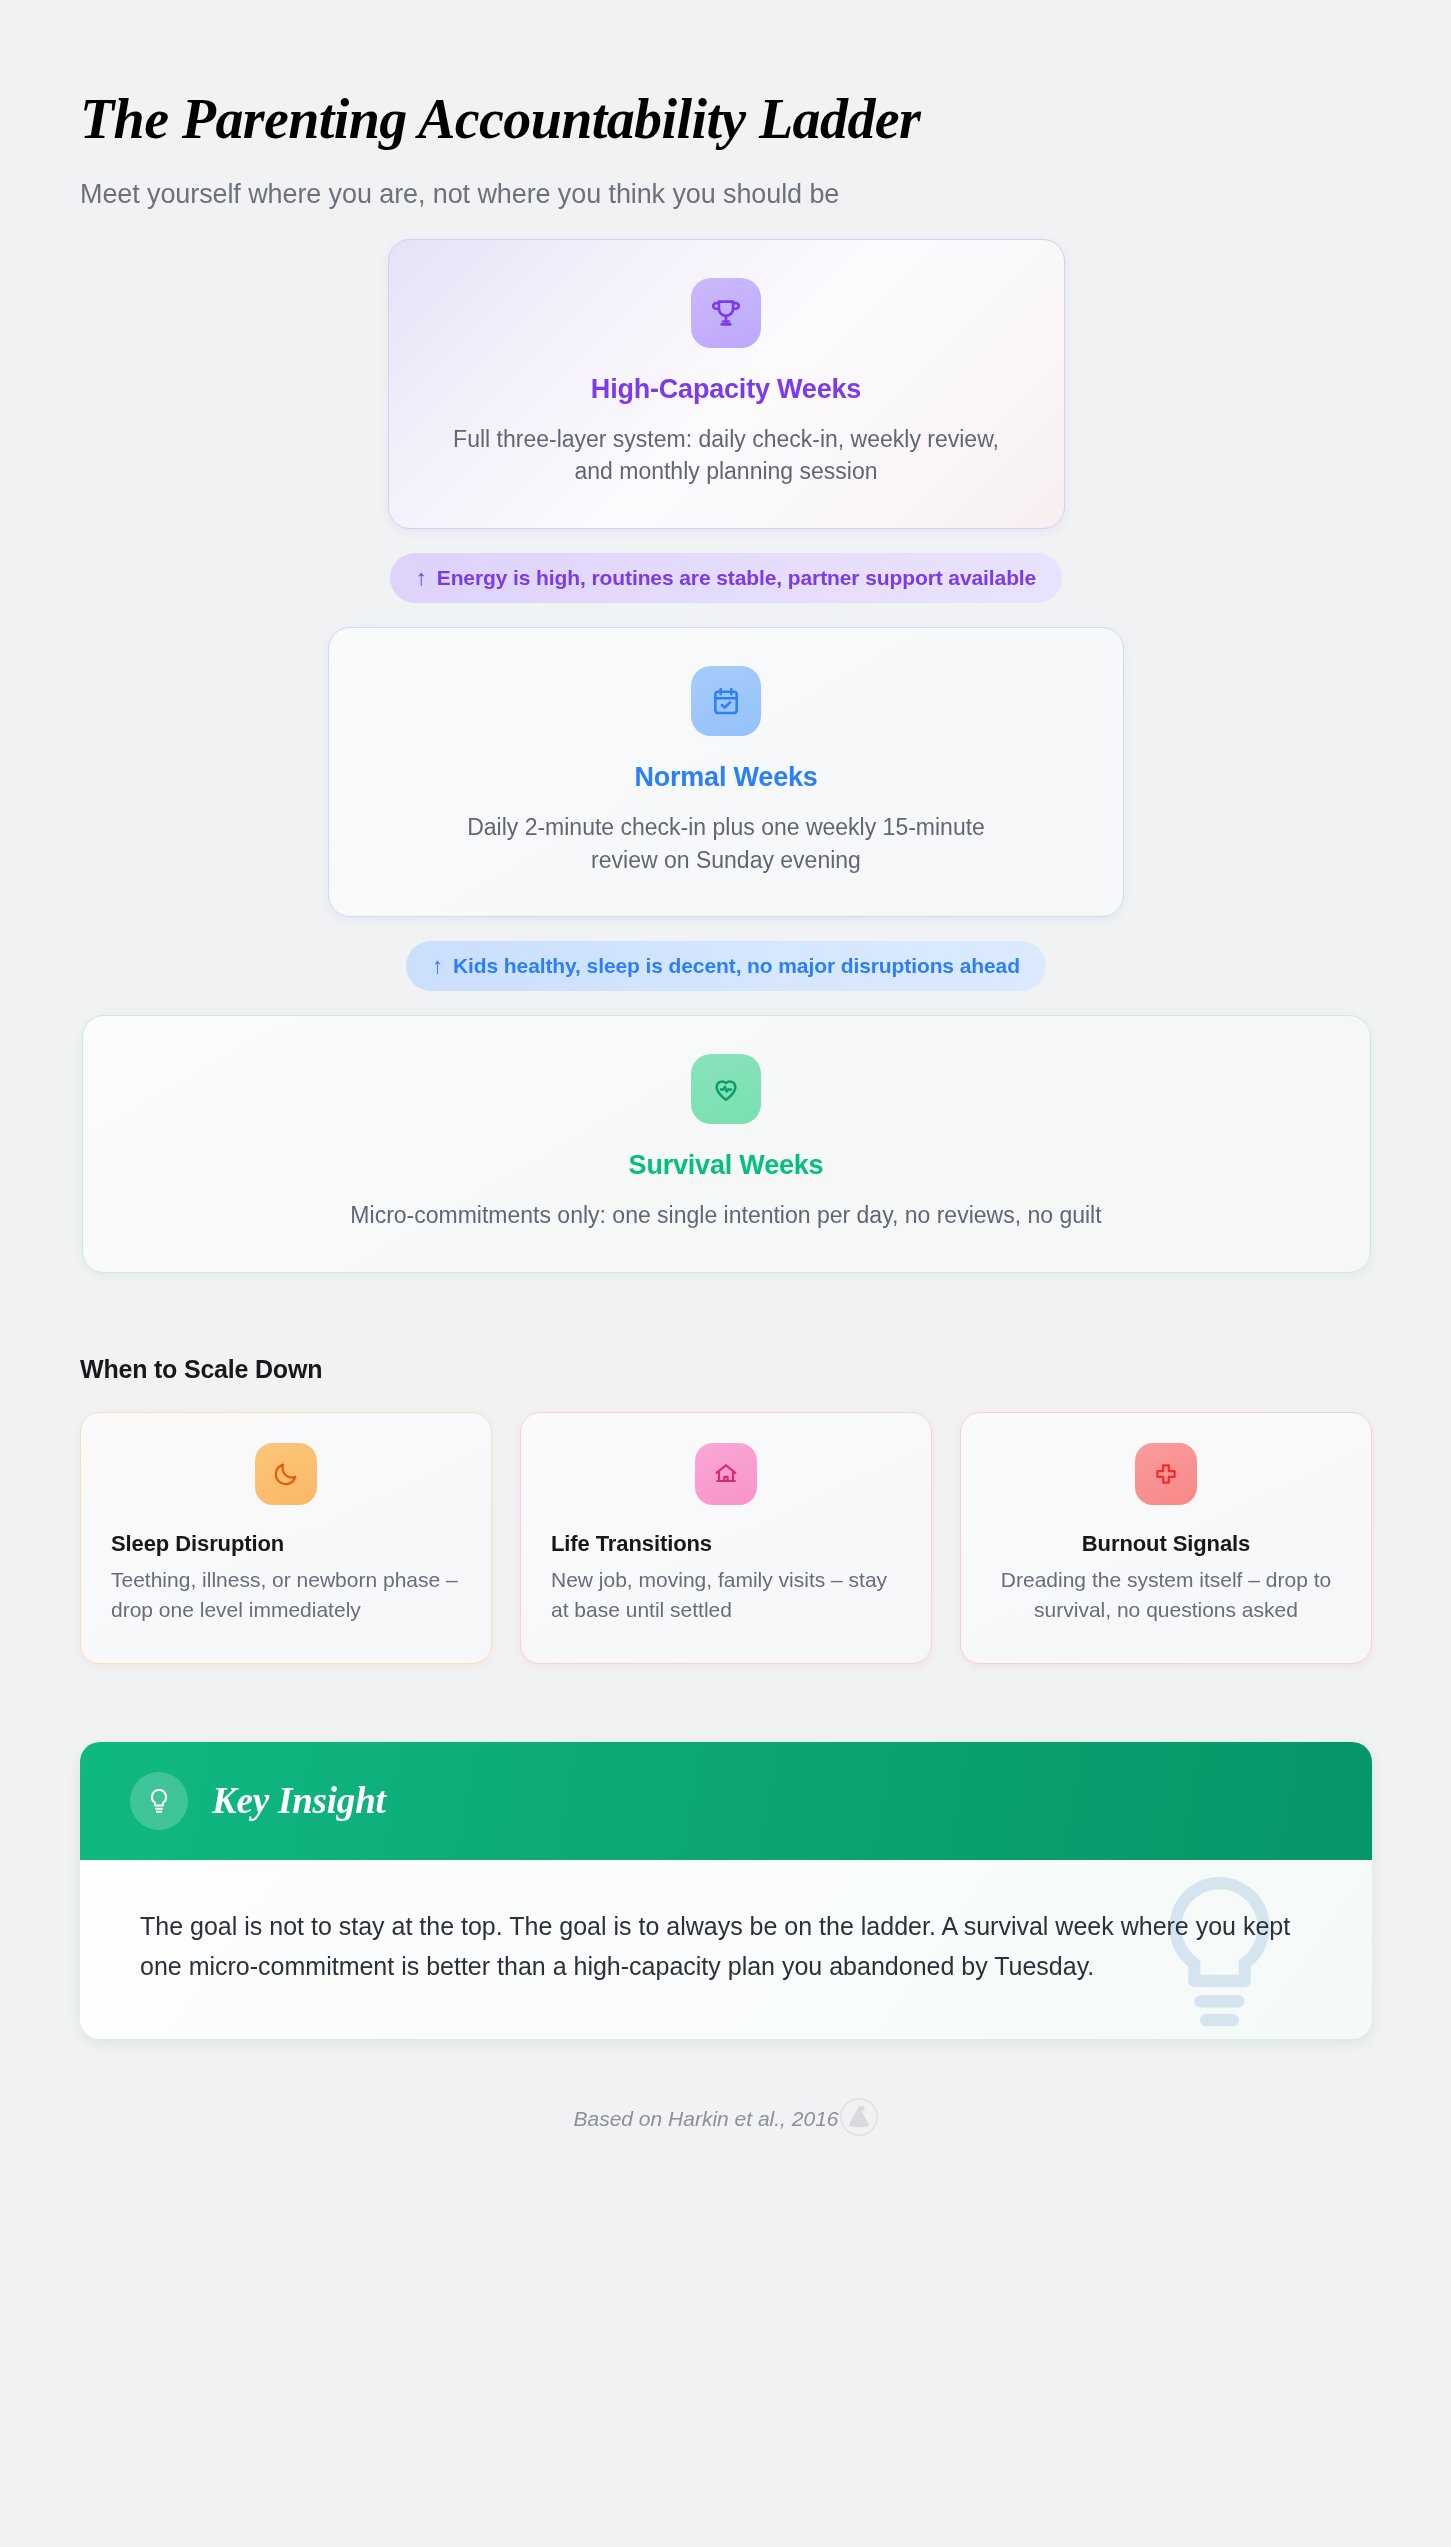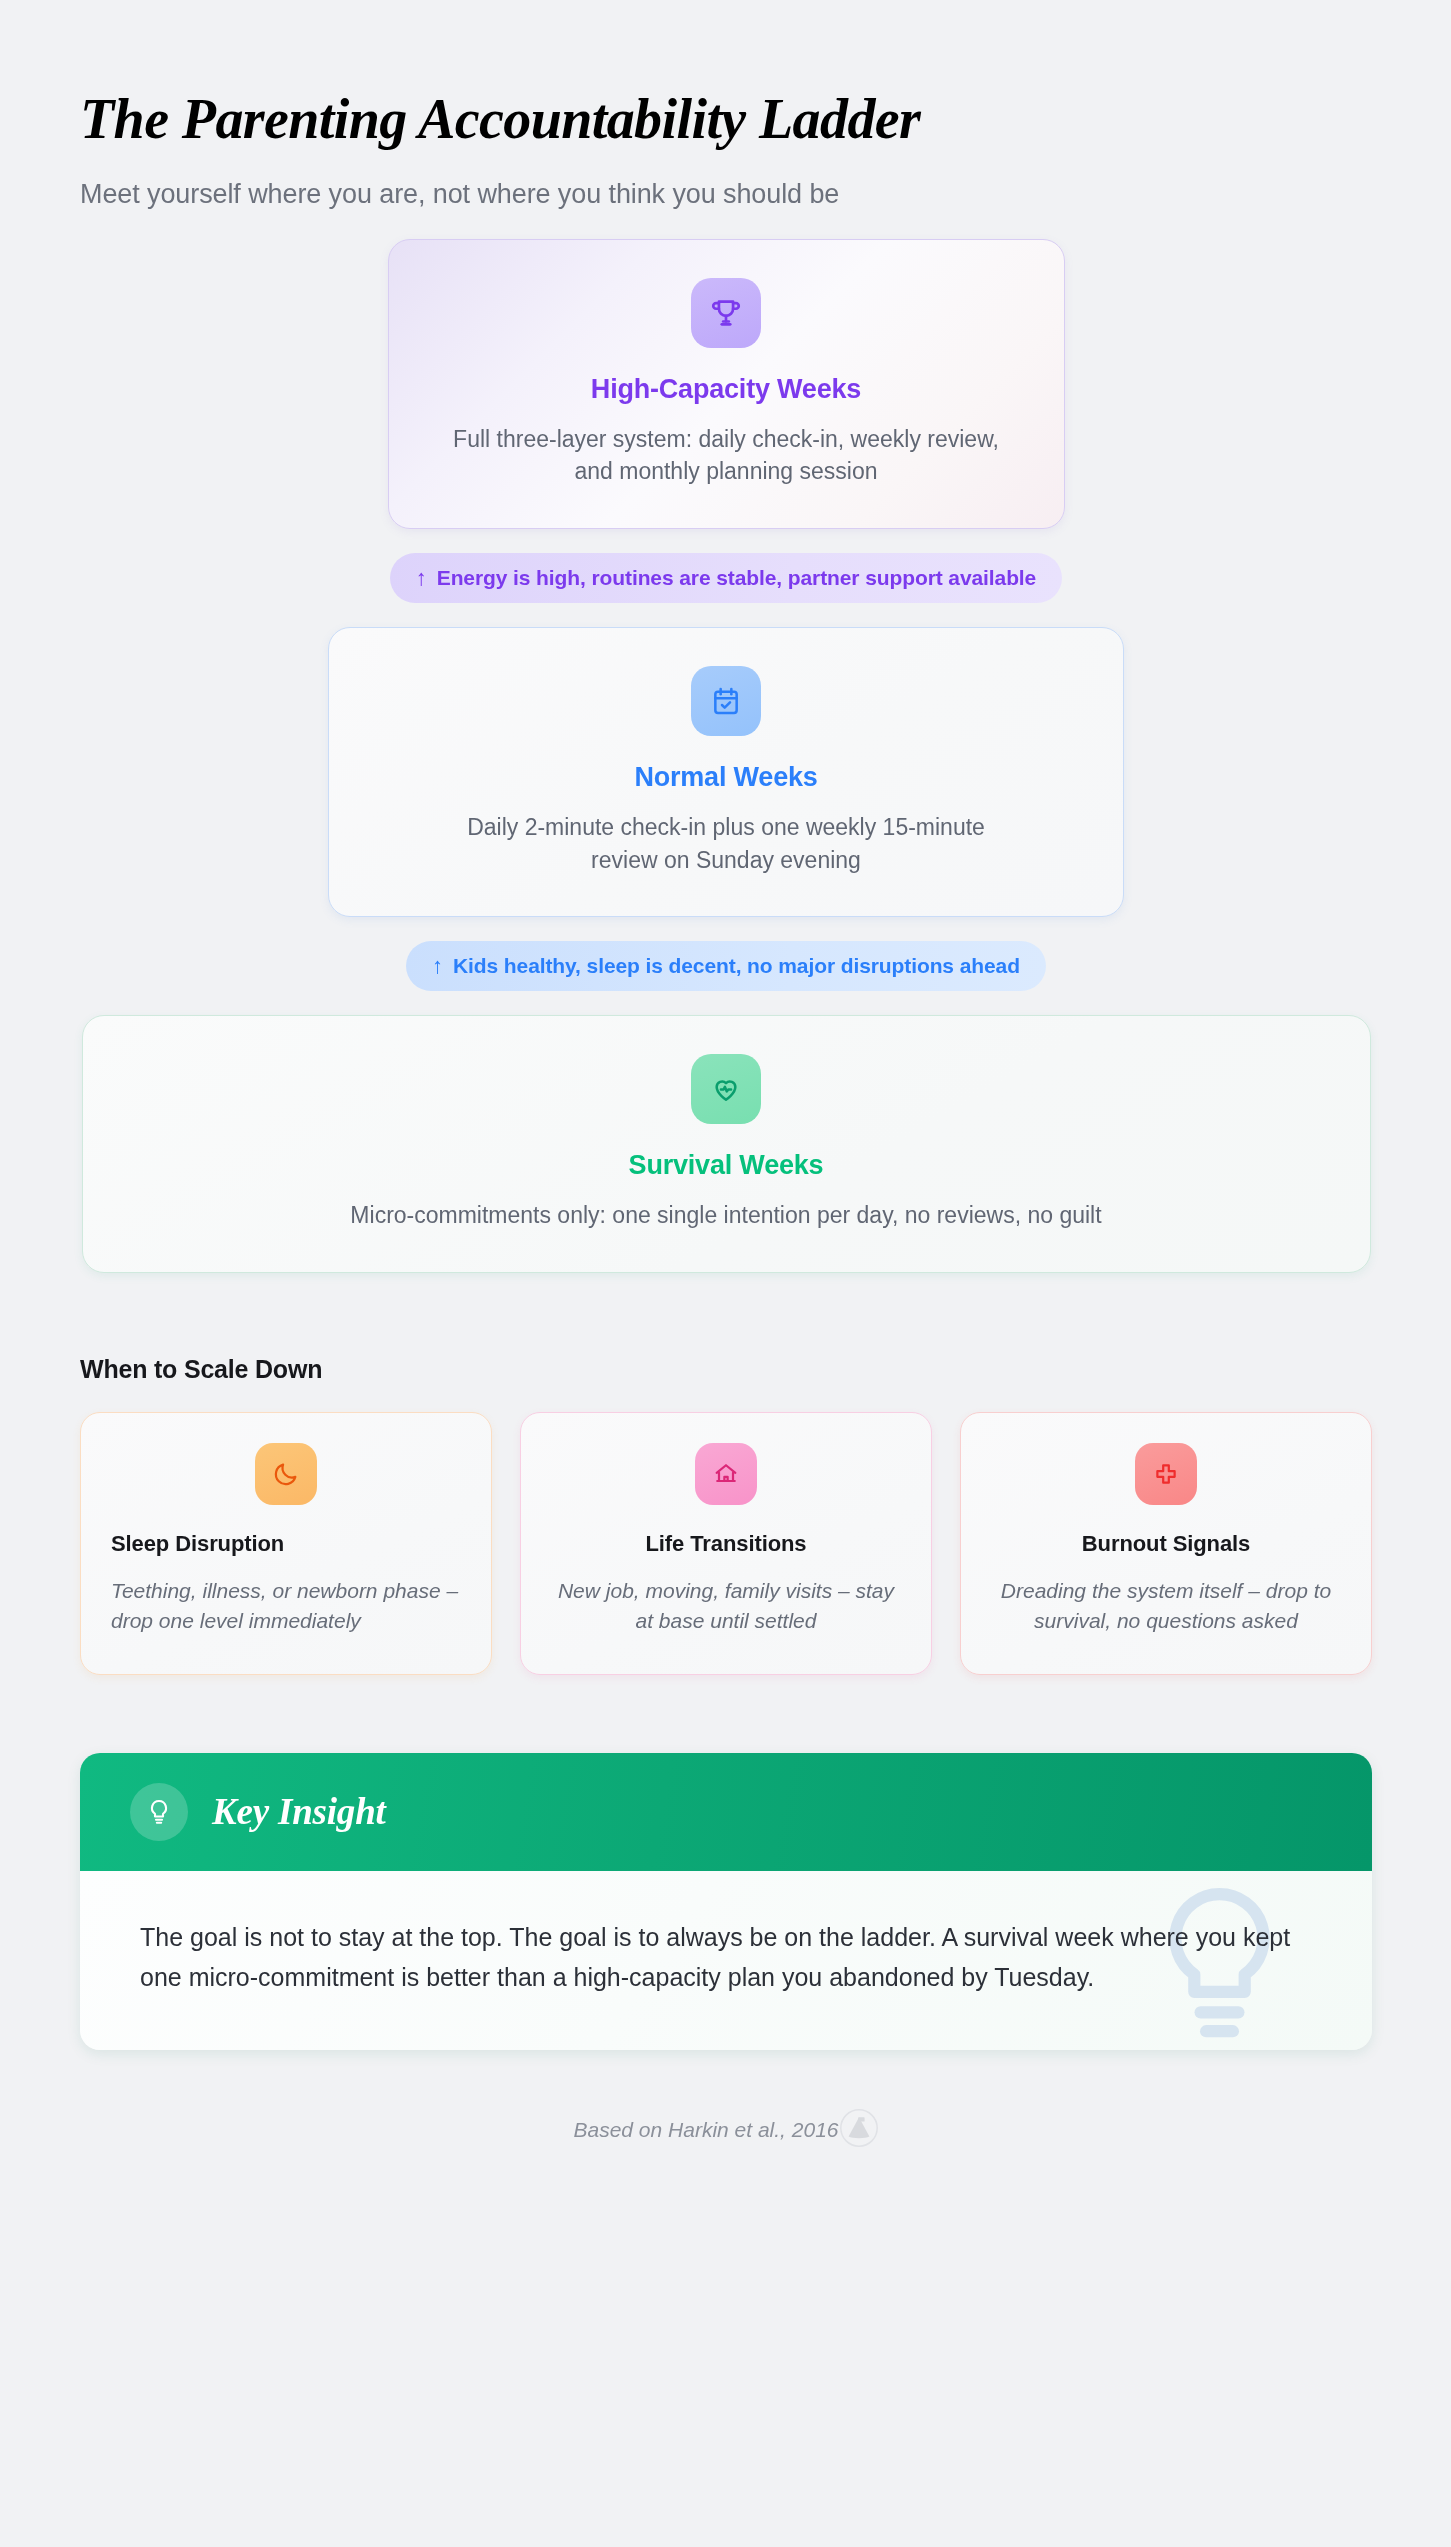--- a/index.html
+++ b/index.html
@@ -137,21 +137,21 @@
     gap: 28px;
     margin-top: 28px;
   }
   .tcard {
     flex: 1 1 0;
     border-radius: 20px;
     padding: 30px 30px 38px 30px;
     background: linear-gradient(155deg,#fafafb 0%, #f7f8f9 60%, #f6f7f8 100%);
   }
   .tcard.orange { border: 1.6px solid #fbddc2; box-shadow: 0 3px 9px rgba(230,150,60,0.09); }
-  .tcard.pink   { border: 1.6px solid #f8cfe3; box-shadow: 0 3px 9px rgba(230,90,160,0.09); text-align: center; }
+  .tcard.pink   { border: 1.6px solid #f8cfe3; box-shadow: 0 3px 9px rgba(230,90,160,0.09); }
   .tcard.red    { border: 1.6px solid #f8cfcf; box-shadow: 0 3px 9px rgba(230,80,80,0.09); text-align: center; }
 
   .tcard-icon {
     width: 62px; height: 62px;
     border-radius: 18px;
     margin: 0 auto;
     display: flex; align-items: center; justify-content: center;
   }
   .ic-orange { background: linear-gradient(160deg,#fcc678 0%, #fbb866 100%); }
   .ic-pink   { background: linear-gradient(160deg,#f9a8d4 0%, #f893c9 100%); }
@@ -160,23 +160,22 @@
   .tcard-title {
     font-size: 22px;
     font-weight: bold;
     color: #17181c;
     margin-top: 26px;
     letter-spacing: -0.1px;
   }
   .tcard-desc {
     font-size: 21px;
     color: #676d79;
-    margin-top: 19px;
+    margin-top: 8px;
     line-height: 1.42;
-    font-style: italic;
   }
 
   
   .insight {
     margin-top: 78px;
     border-radius: 20px;
     overflow: hidden;
     box-shadow: 0 4px 14px rgba(20,120,90,0.10);
   }
   .insight-head {

